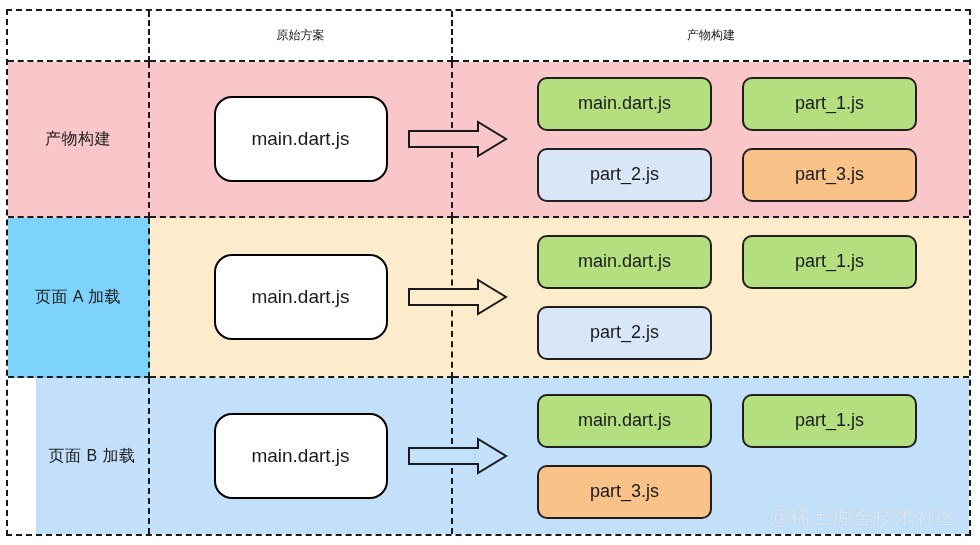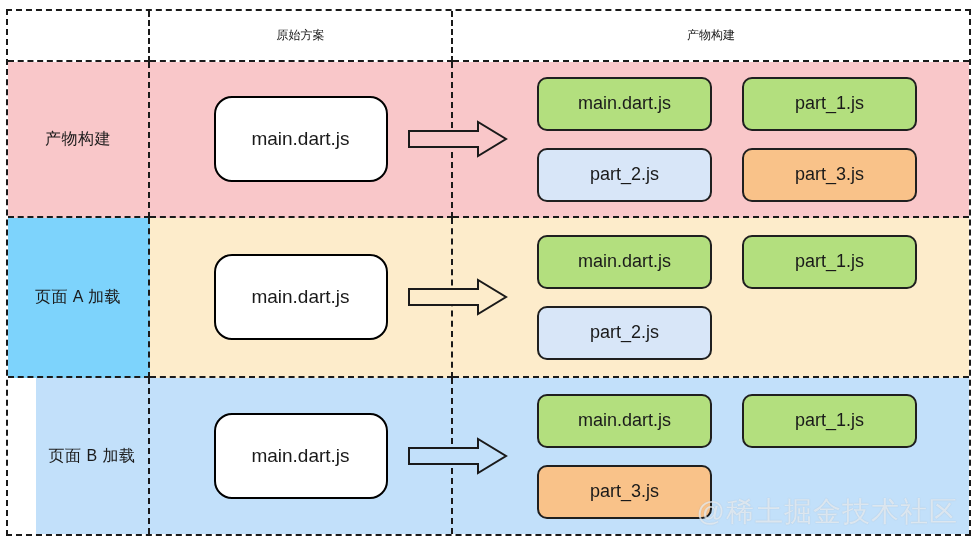--- a/index.html
+++ b/index.html
@@ -45,21 +45,21 @@
     column-gap:30px; row-gap:17px;
   }
   .chip {
     width:175px; height:54px;
     border:2px solid #1f1f1f; border-radius:10px;
     display:flex; align-items:center; justify-content:center;
     font-size:18px; box-sizing:border-box;
   }
   .watermark {
     position:absolute; right:22px; bottom:14px;
-    font-size:28px; color:rgba(255,255,255,0.62);
+    font-size:20px; color:rgba(255,255,255,0.62);
     letter-spacing:1px; z-index:5;
     text-shadow:0 0 1px rgba(120,140,160,0.45);
   }
 </style>
 </head>
 <body>
 
 <div id="stage">
   <div class="table">
 

